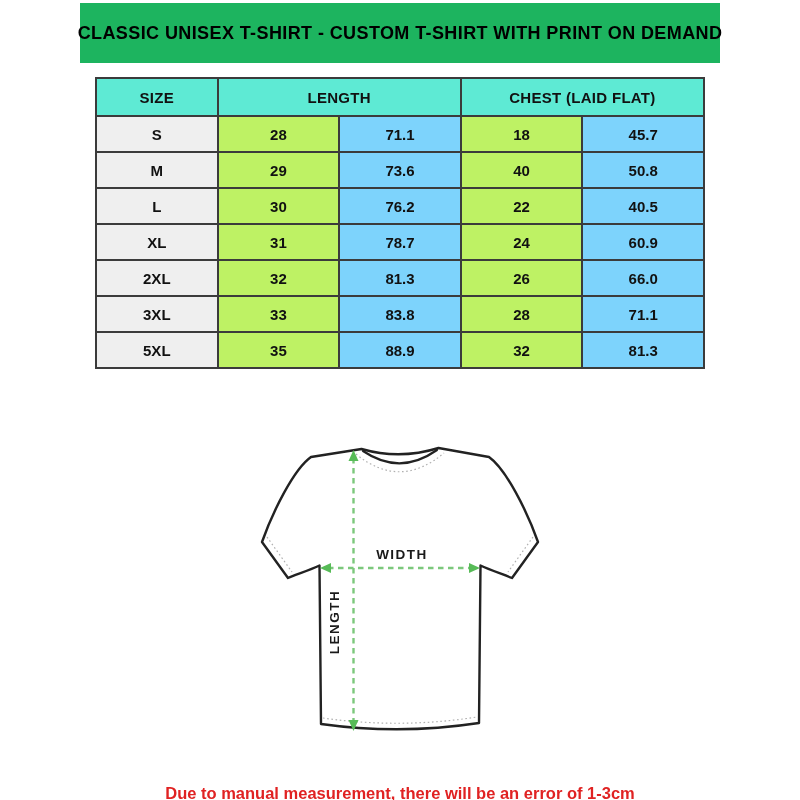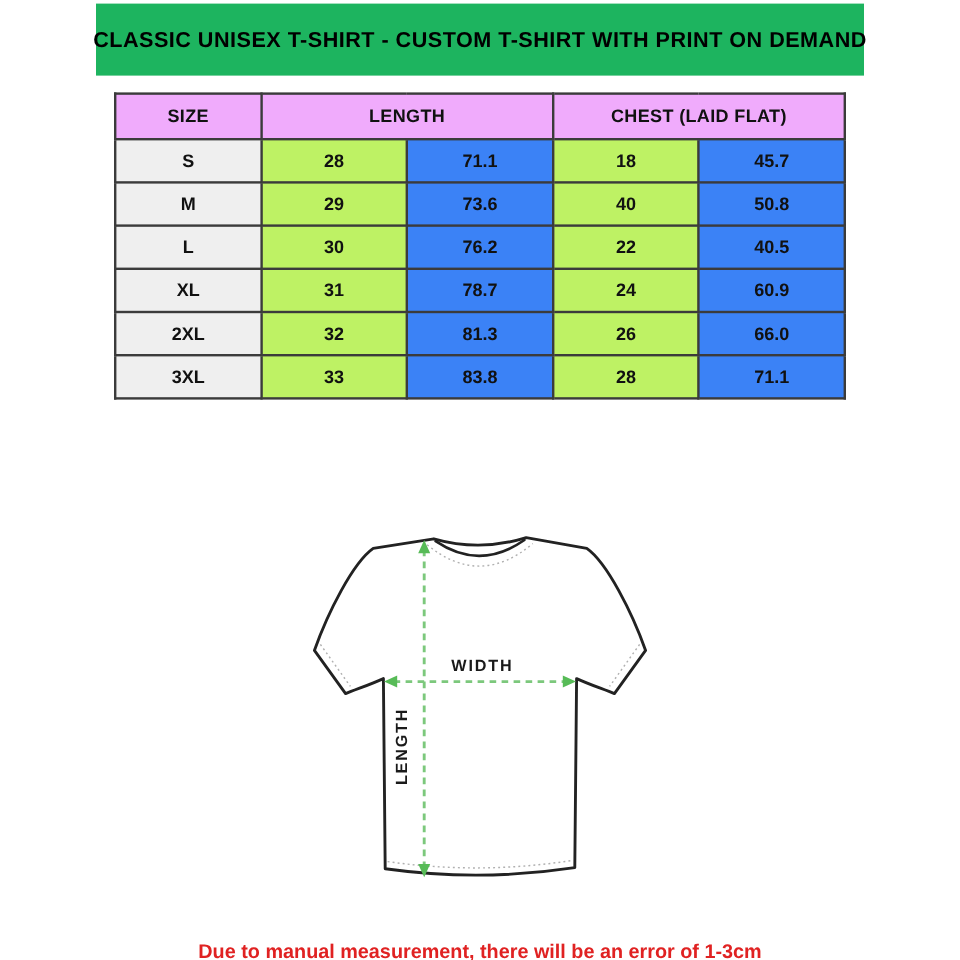--- a/index.html
+++ b/index.html
@@ -9,24 +9,24 @@
   
   .banner{position:absolute;left:80px;top:3px;width:640px;height:60px;
           background:var(--banner-green,#1db45f);display:flex;align-items:center;justify-content:center;}
   .banner span{color:#000000;font-weight:bold;font-size:18px;letter-spacing:.4px;white-space:nowrap;}
 
   
   .tablewrap{position:absolute;left:95px;top:77px;width:610px;}
   table{border-collapse:collapse;width:610px;table-layout:fixed;}
   th,td{border:2px solid #3b3b3b;text-align:center;vertical-align:middle;
         font-size:15px;color:#111;}
-  th{height:34px;background:#f0abfc;font-weight:bold;letter-spacing:.3px;}
+  th{height:34px;background:#5eead4;font-weight:bold;letter-spacing:.3px;}
   td{height:32px;font-weight:bold;}
   td.c-size{background:#efefef;}
-  td.c-gray{background:#3b82f6;}
+  td.c-gray{background:#7dd3fc;}
   td.c-white{background:#bef264;}
 
   
   .diagram{position:absolute;left:240px;top:435px;width:320px;height:320px;}
 
   
   .note{position:absolute;left:0;top:784px;width:800px;text-align:center;}
   .note span{color:var(--note-red,#e02222);font-weight:bold;font-size:16.5px;}
 </style>
 </head>
@@ -83,20 +83,27 @@
             <td class="c-white">26</td>
             <td class="c-gray">66.0</td>
           </tr>
           <tr>
             <td class="c-size">3XL</td>
             <td class="c-white">33</td>
             <td class="c-gray">83.8</td>
             <td class="c-white">28</td>
             <td class="c-gray">71.1</td>
           </tr>
+          <tr>
+            <td class="c-size">5XL</td>
+            <td class="c-white">35</td>
+            <td class="c-gray">88.9</td>
+            <td class="c-white">32</td>
+            <td class="c-gray">81.3</td>
+          </tr>
         </tbody>
     </table>
   </div>
 
   <svg class="diagram" viewBox="0 0 320 320">
 
     <path d="M 121.5 14
          L 71 22
          C 54 34, 33 76, 22 107
          L 48 143

